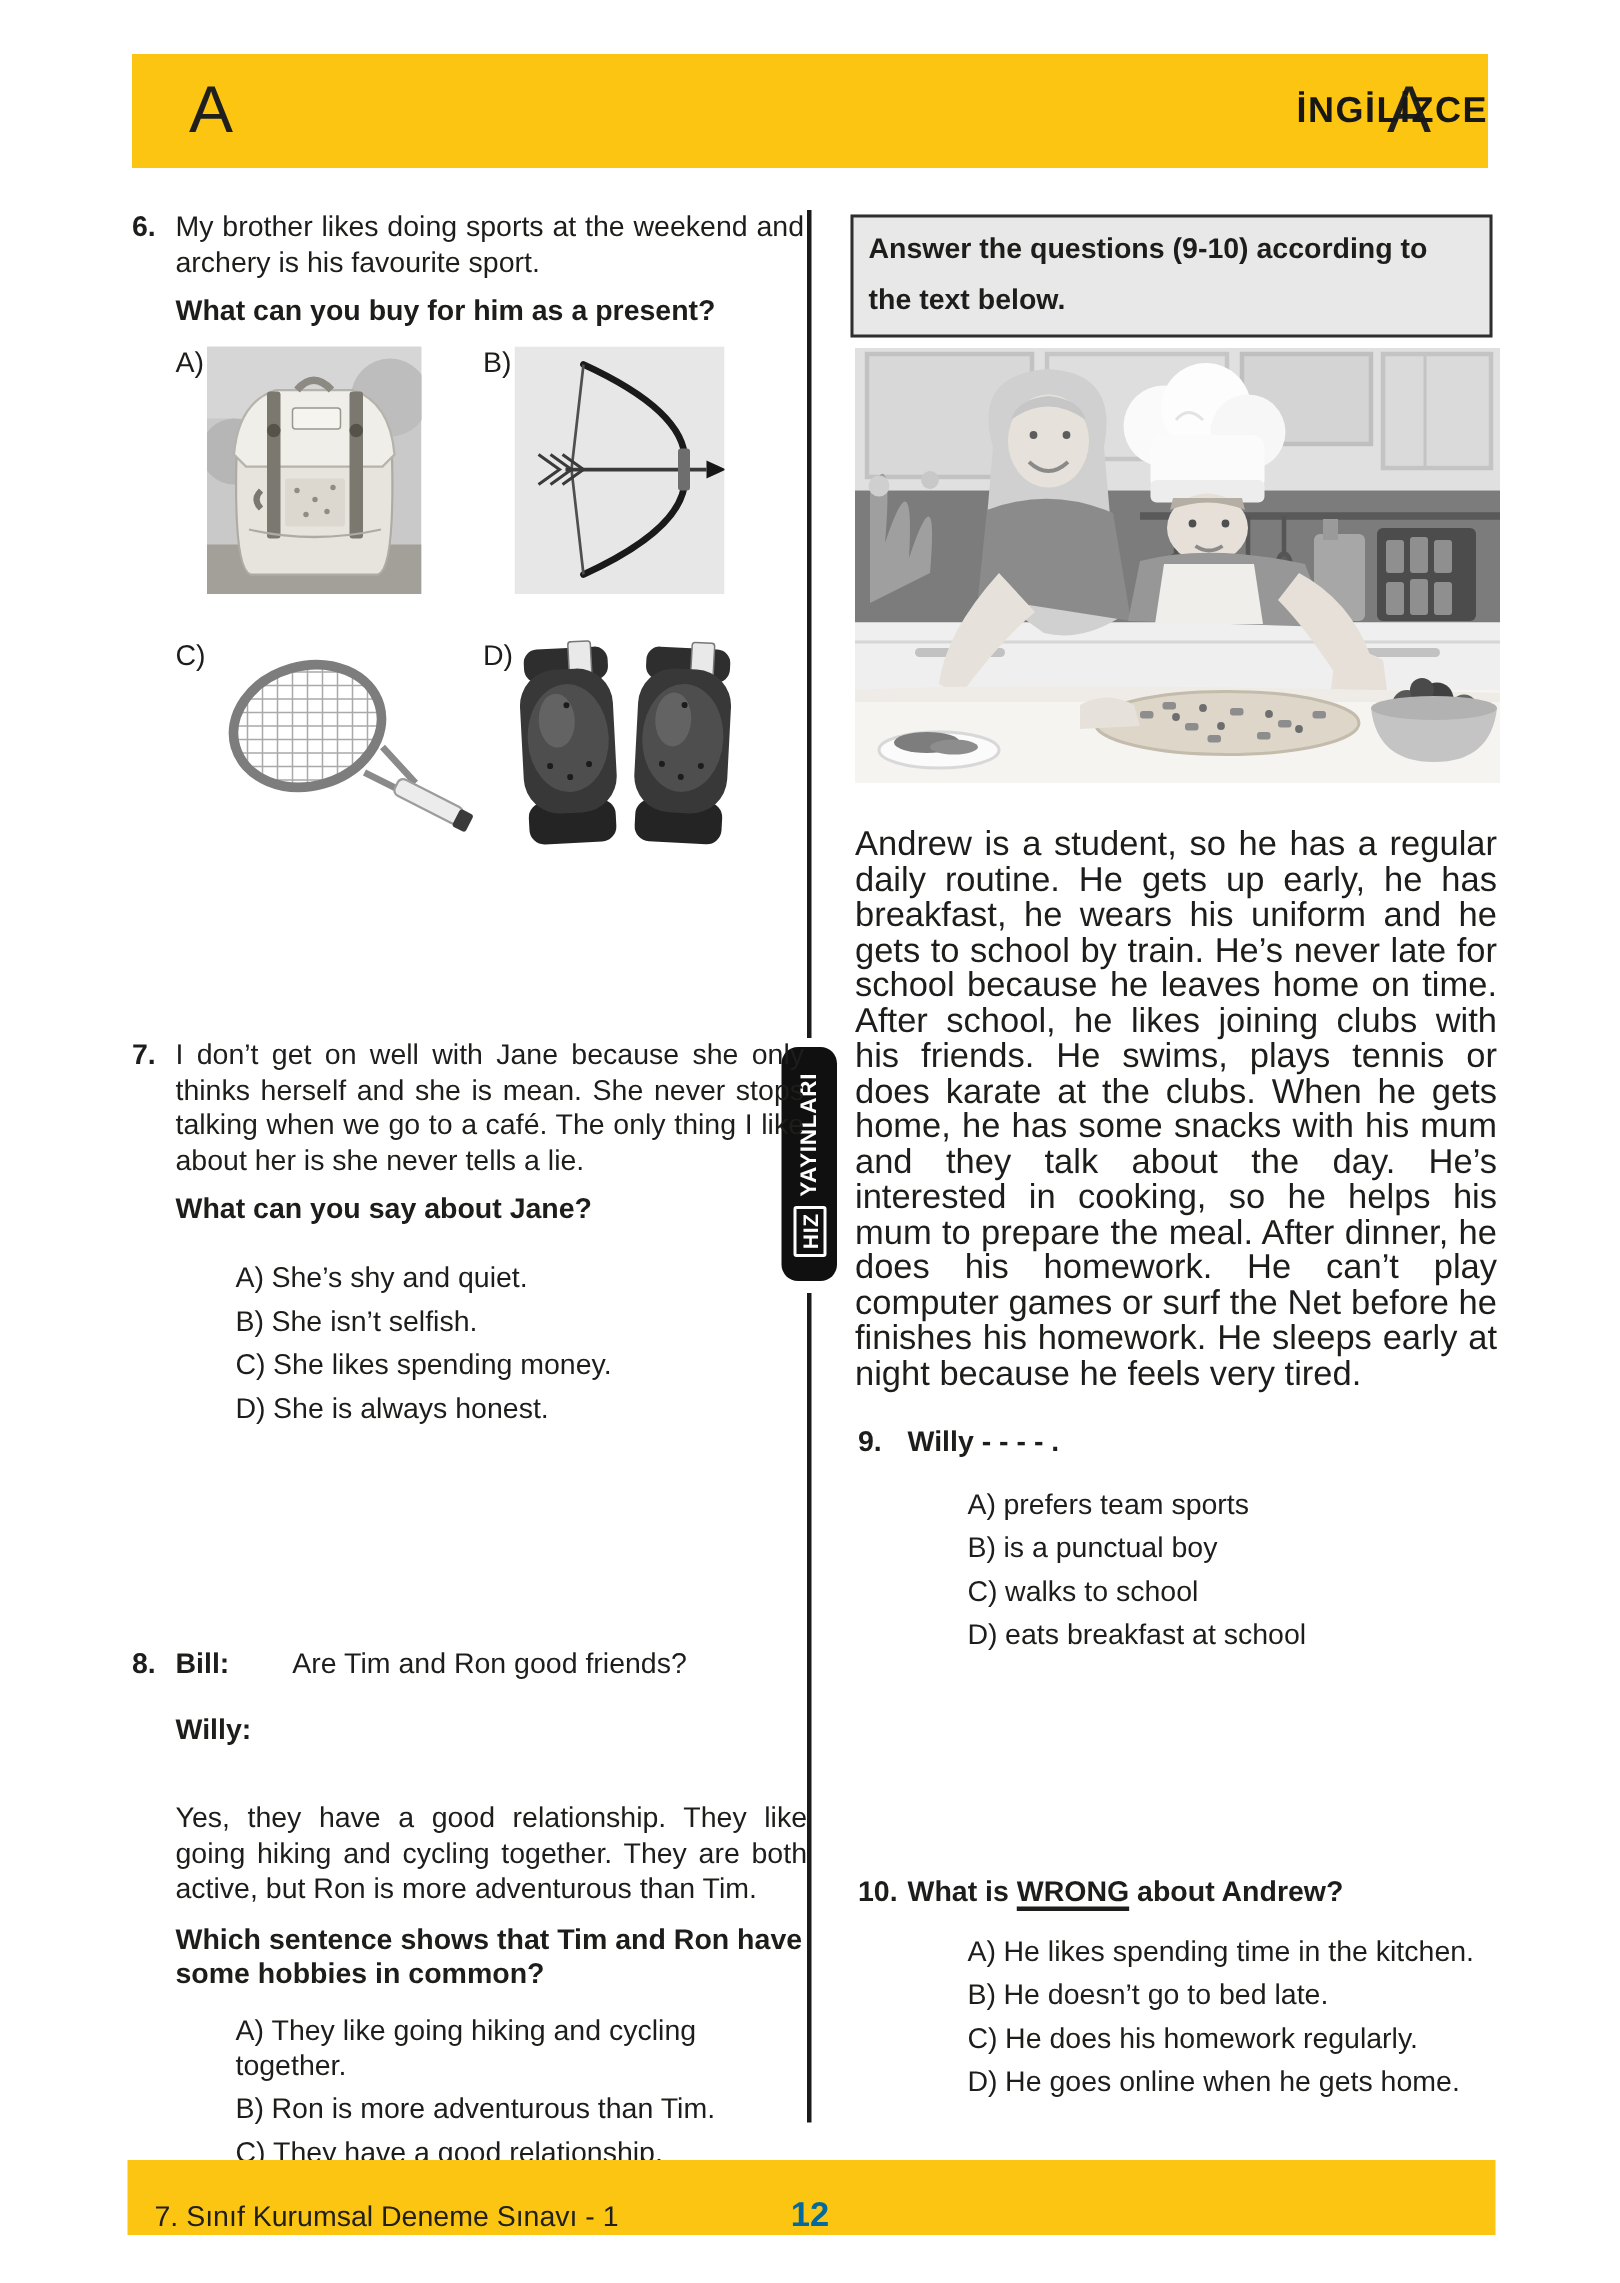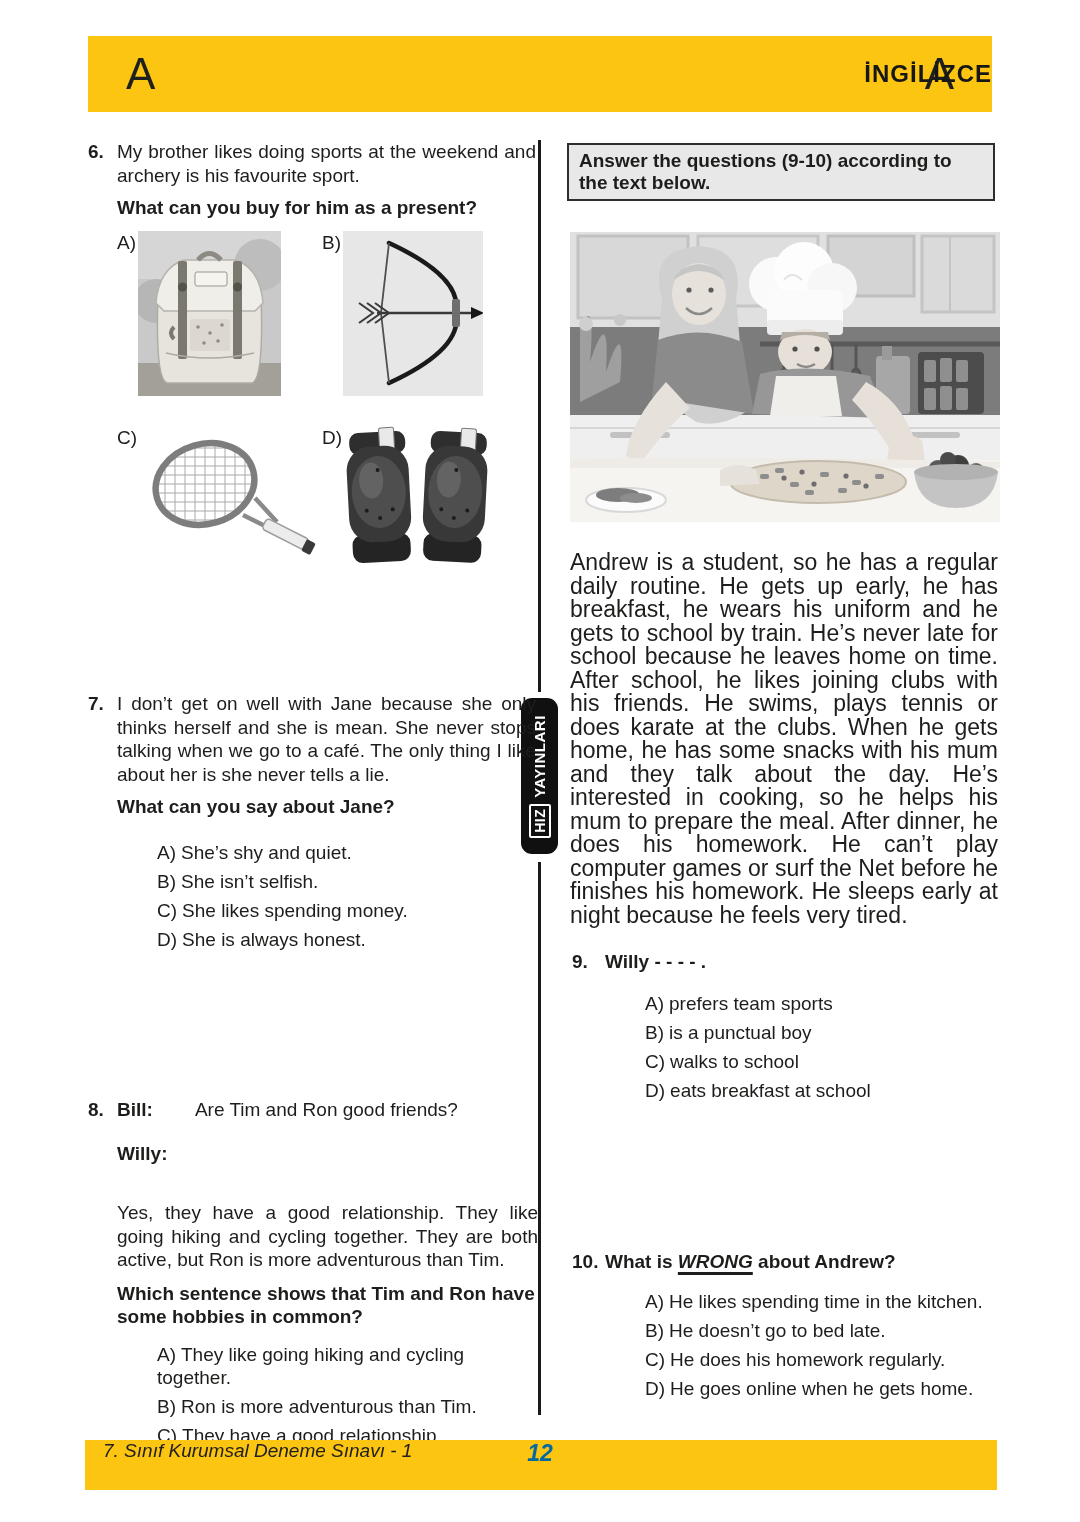--- a/index.html
+++ b/index.html
@@ -5,21 +5,21 @@
   * { margin:0; padding:0; box-sizing:border-box; }
   html,body { background:#ffffff; }
   body { font-family:"Liberation Sans","DejaVu Sans",sans-serif; color:#1d1d1b; }
   .page { position:relative; width:1080px; height:1522px; background:#fff; overflow:hidden; }
 
   
   .bar { position:absolute; background:#fbc511; }
   .header-bar { left:88px; top:36px; width:904px; height:76px; display:flex; align-items:center; justify-content:space-between; padding:0 38px; }
   .booklet-letter { font-size:44px; font-weight:400; color:#1f1f1d; line-height:1; }
   .header-title { position:absolute; left:0; right:0; text-align:right; font-size:24px; font-weight:700; letter-spacing:1px; color:#171715; }
-  .footer-bar { left:85px; top:1440px; width:912px; height:50px; display:flex; align-items:flex-start; padding:0 18px;font-style:italic; }
+  .footer-bar { left:85px; top:1440px; width:912px; height:50px; display:flex; align-items:flex-end; padding:0 18px; }
   .footer-label { font-size:19px; color:#22201e; }
   .footer-page { position:absolute; left:455px; transform:translateX(-50%); font-size:23px; font-weight:700; color:#0369a1; }
 
   
   .vline { position:absolute; width:3px; background:#1a1a1a; left:538px; }
   .vline.seg1 { top:140px; height:552px; }
   .vline.seg2 { top:862px; height:553px; }
   .publisher-logo { position:absolute; left:521px; top:698px; width:37px; height:156px; background:#101010; border-radius:11px; }
   .logo-inner { position:absolute; left:-59px; top:60px; width:155px; height:37px; transform:rotate(-90deg); display:flex; align-items:center; justify-content:center; gap:6px; }
   .logo-hiz { color:#fff; border:2px solid #fff; border-radius:2px; font-weight:800; font-size:14px; padding:1px 3px; letter-spacing:.5px; }
@@ -27,21 +27,21 @@
 
   
   .question { position:absolute; font-size:19px; line-height:23.5px; }
   .qcontent { padding-left:29px; position:relative; }
   .qnum { position:absolute; left:0; top:0; font-weight:700; }
   .qbody { text-align:justify; }
   .prompt { font-weight:700; margin-top:9px; }
   .opts { margin-top:14px;margin-left:40px; }
   .opt { margin-bottom:5.5px; }
   .opt-label { margin-right:5px; }
-  .u-line { text-decoration:underline; text-decoration-thickness:2.5px; text-underline-offset:4px;font-style:italic; }
+  .u-line { text-decoration:underline; text-decoration-thickness:2.5px; text-underline-offset:4px; }
 
   
   #q6 { left:88px; top:140px; width:448px; }
   .img-grid { position:relative; margin-top:11px; height:345px; }
   .img-cell { position:absolute; display:flex; align-items:flex-start; }
   .img-cell .opt-label { margin-right:2px; }
   .cellA { left:0; top:0; }
   .cellB { left:205px; top:0; }
   .cellC { left:0; top:195px; }
   .cellD { left:205px; top:195px; }
@@ -50,21 +50,21 @@
   
   #q7 { left:88px; top:692px; width:448px; }
   #q8 { left:88px; top:1098px; width:450px; }
   .speech { display:flex;gap:36px; }
   .speaker { font-weight:700; white-space:nowrap; margin-right:6px; }
   .speech-text { flex:1; text-align:justify; }
   .speech2 { margin-top:20px;flex-direction:column; }
   #q8 .prompt { margin-top:10px; }
 
   
-  .instruction-box { position:absolute; left:567px; top:143px; width:428px; background:#e8e8e8; border:2px solid #2e2e2e; padding:5px 10px; font-size:19px; font-weight:700; line-height:22px; }
+  .instruction-box { position:absolute; left:567px; top:143px; width:428px; background:#e8e8e8; border:2px solid #2e2e2e; padding:5px 10px; font-size:19px; font-weight:700; line-height:34px; }
   .passage-photo { position:absolute; left:570px; top:232px; width:430px; height:290px; }
   .passage { position:absolute; left:570px; top:551px; width:428px; font-size:23px; line-height:23.5px; text-align:justify; }
   #q9 { left:572px; top:950px; width:426px; }
   #q9 .qcontent, #q10 .qcontent { padding-left:33px; }
   #q9 .opts { margin-top:18px; }
   #q10 { left:572px; top:1250px; width:426px; }
   #q10 .opts { margin-top:16px; }
   #q9 .prompt, #q10 .prompt { margin-top:0; }
 </style>
 </head>

